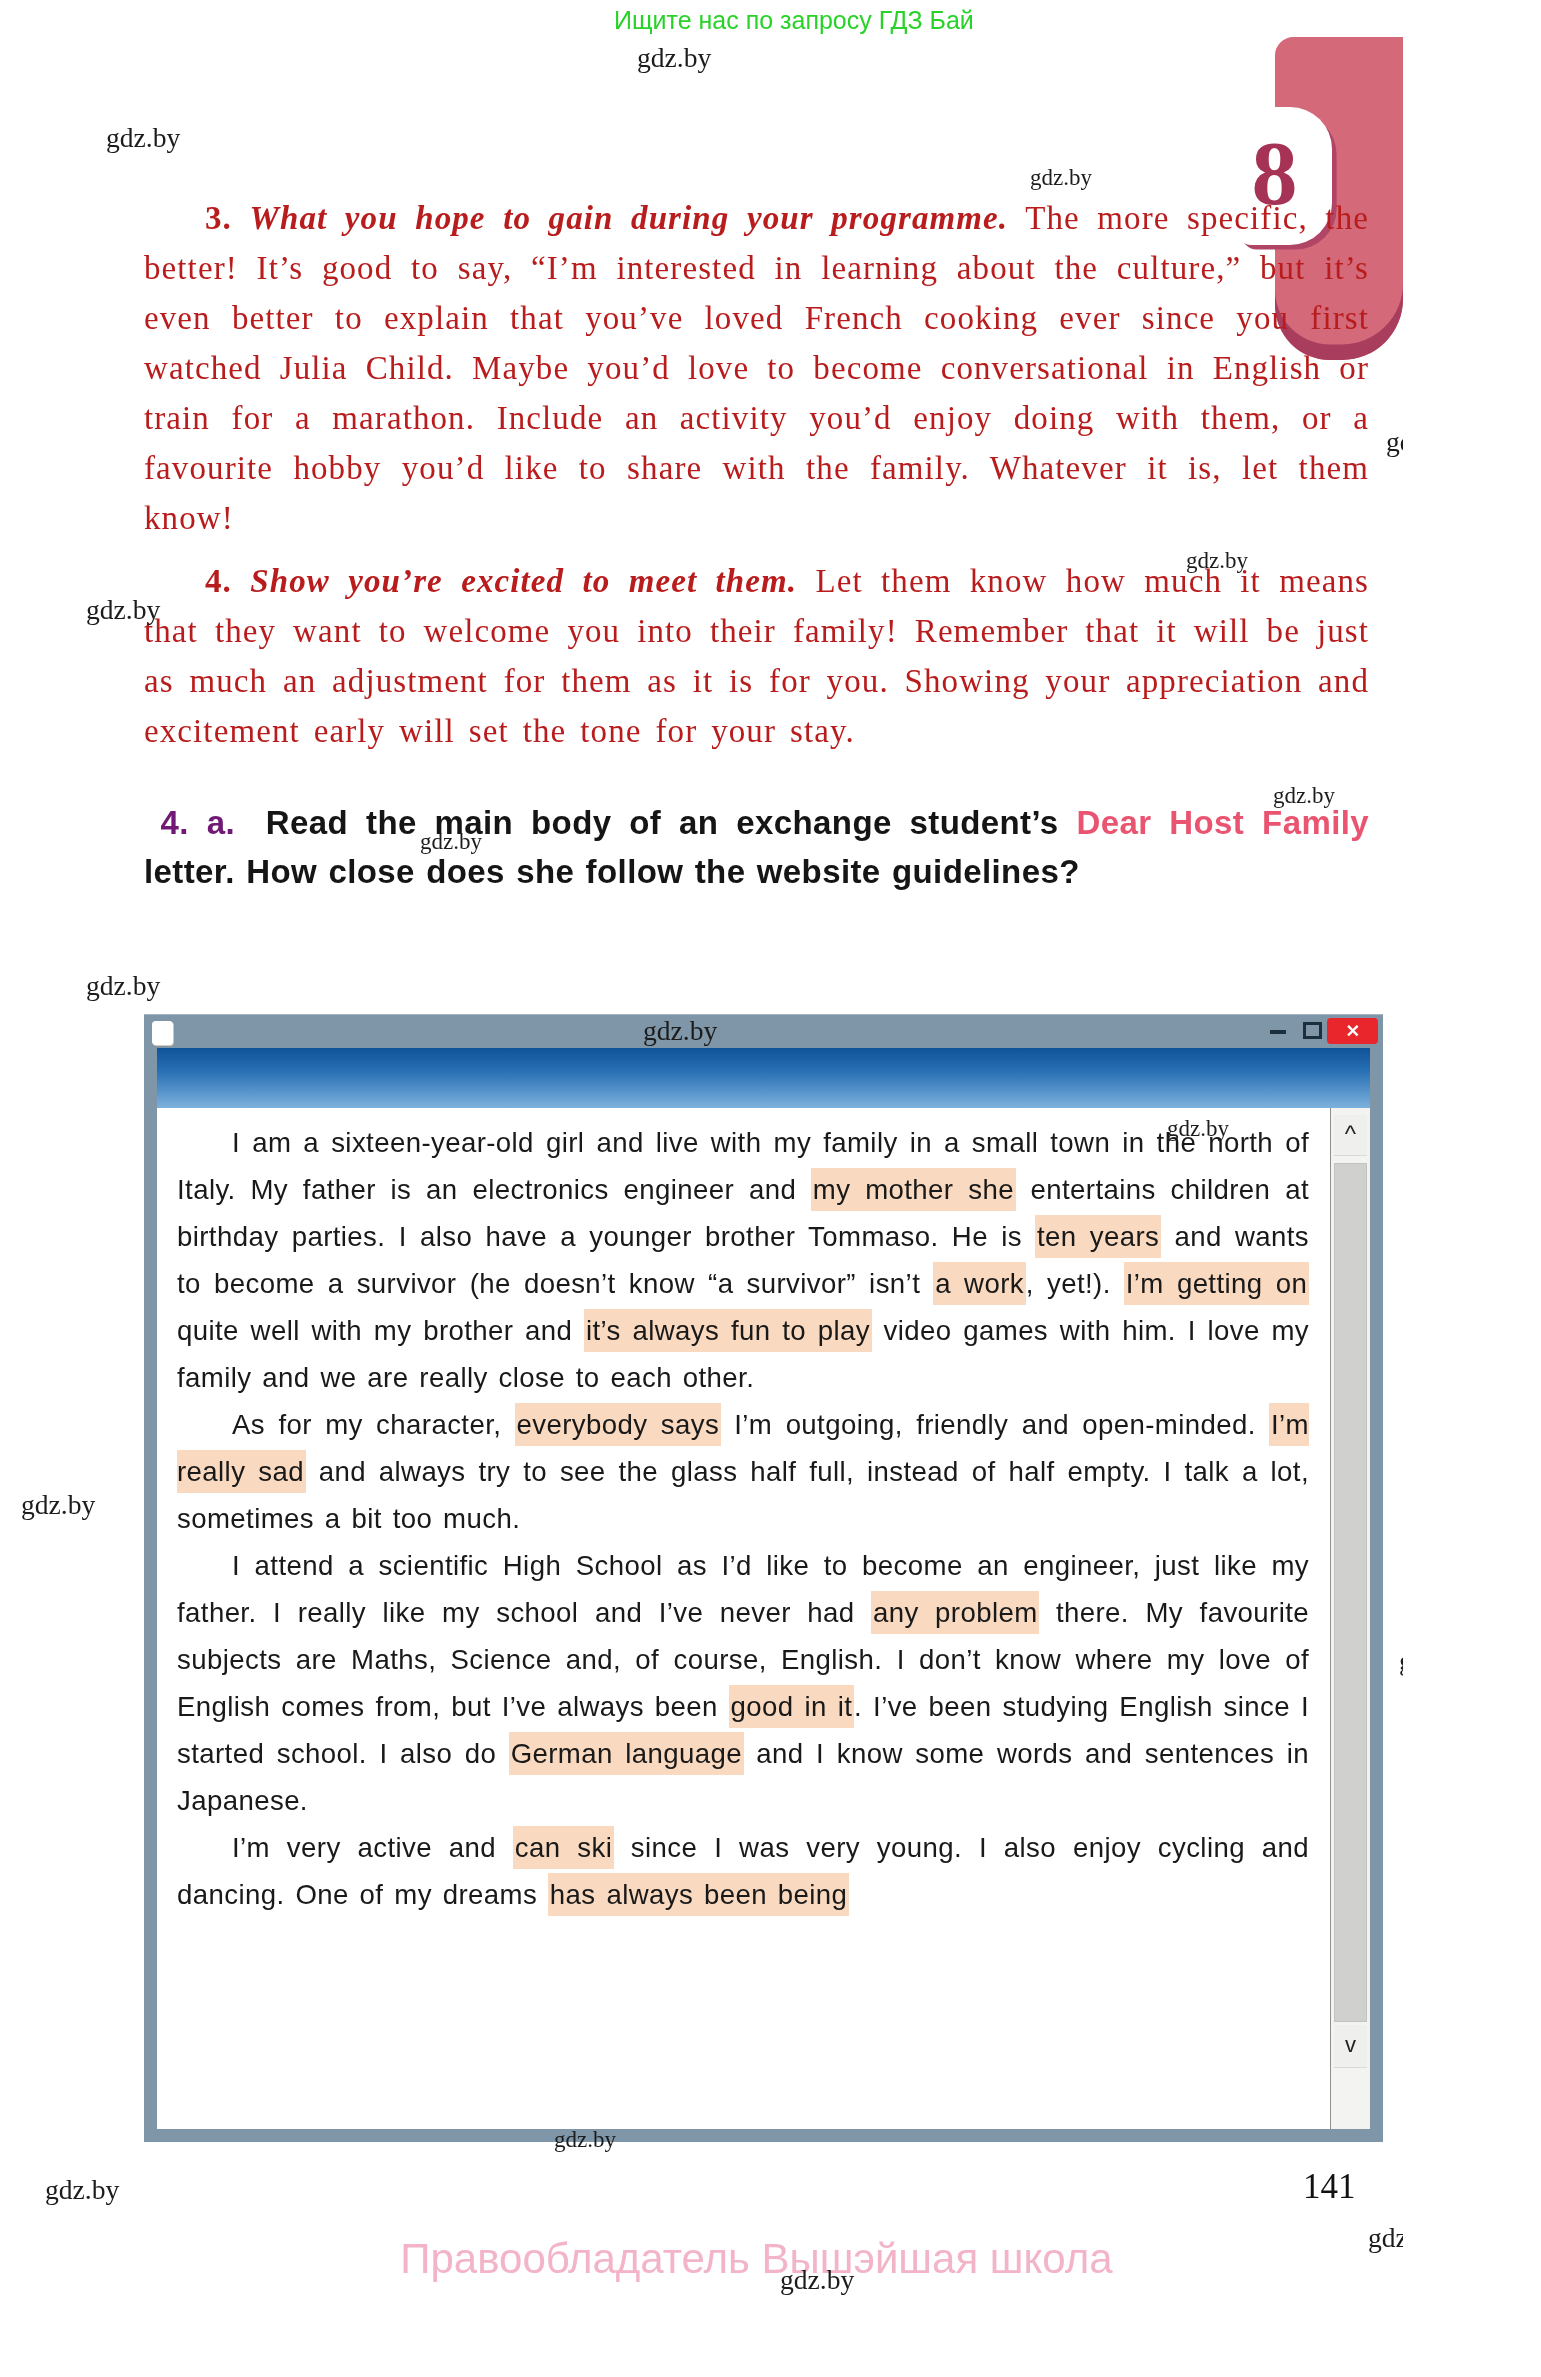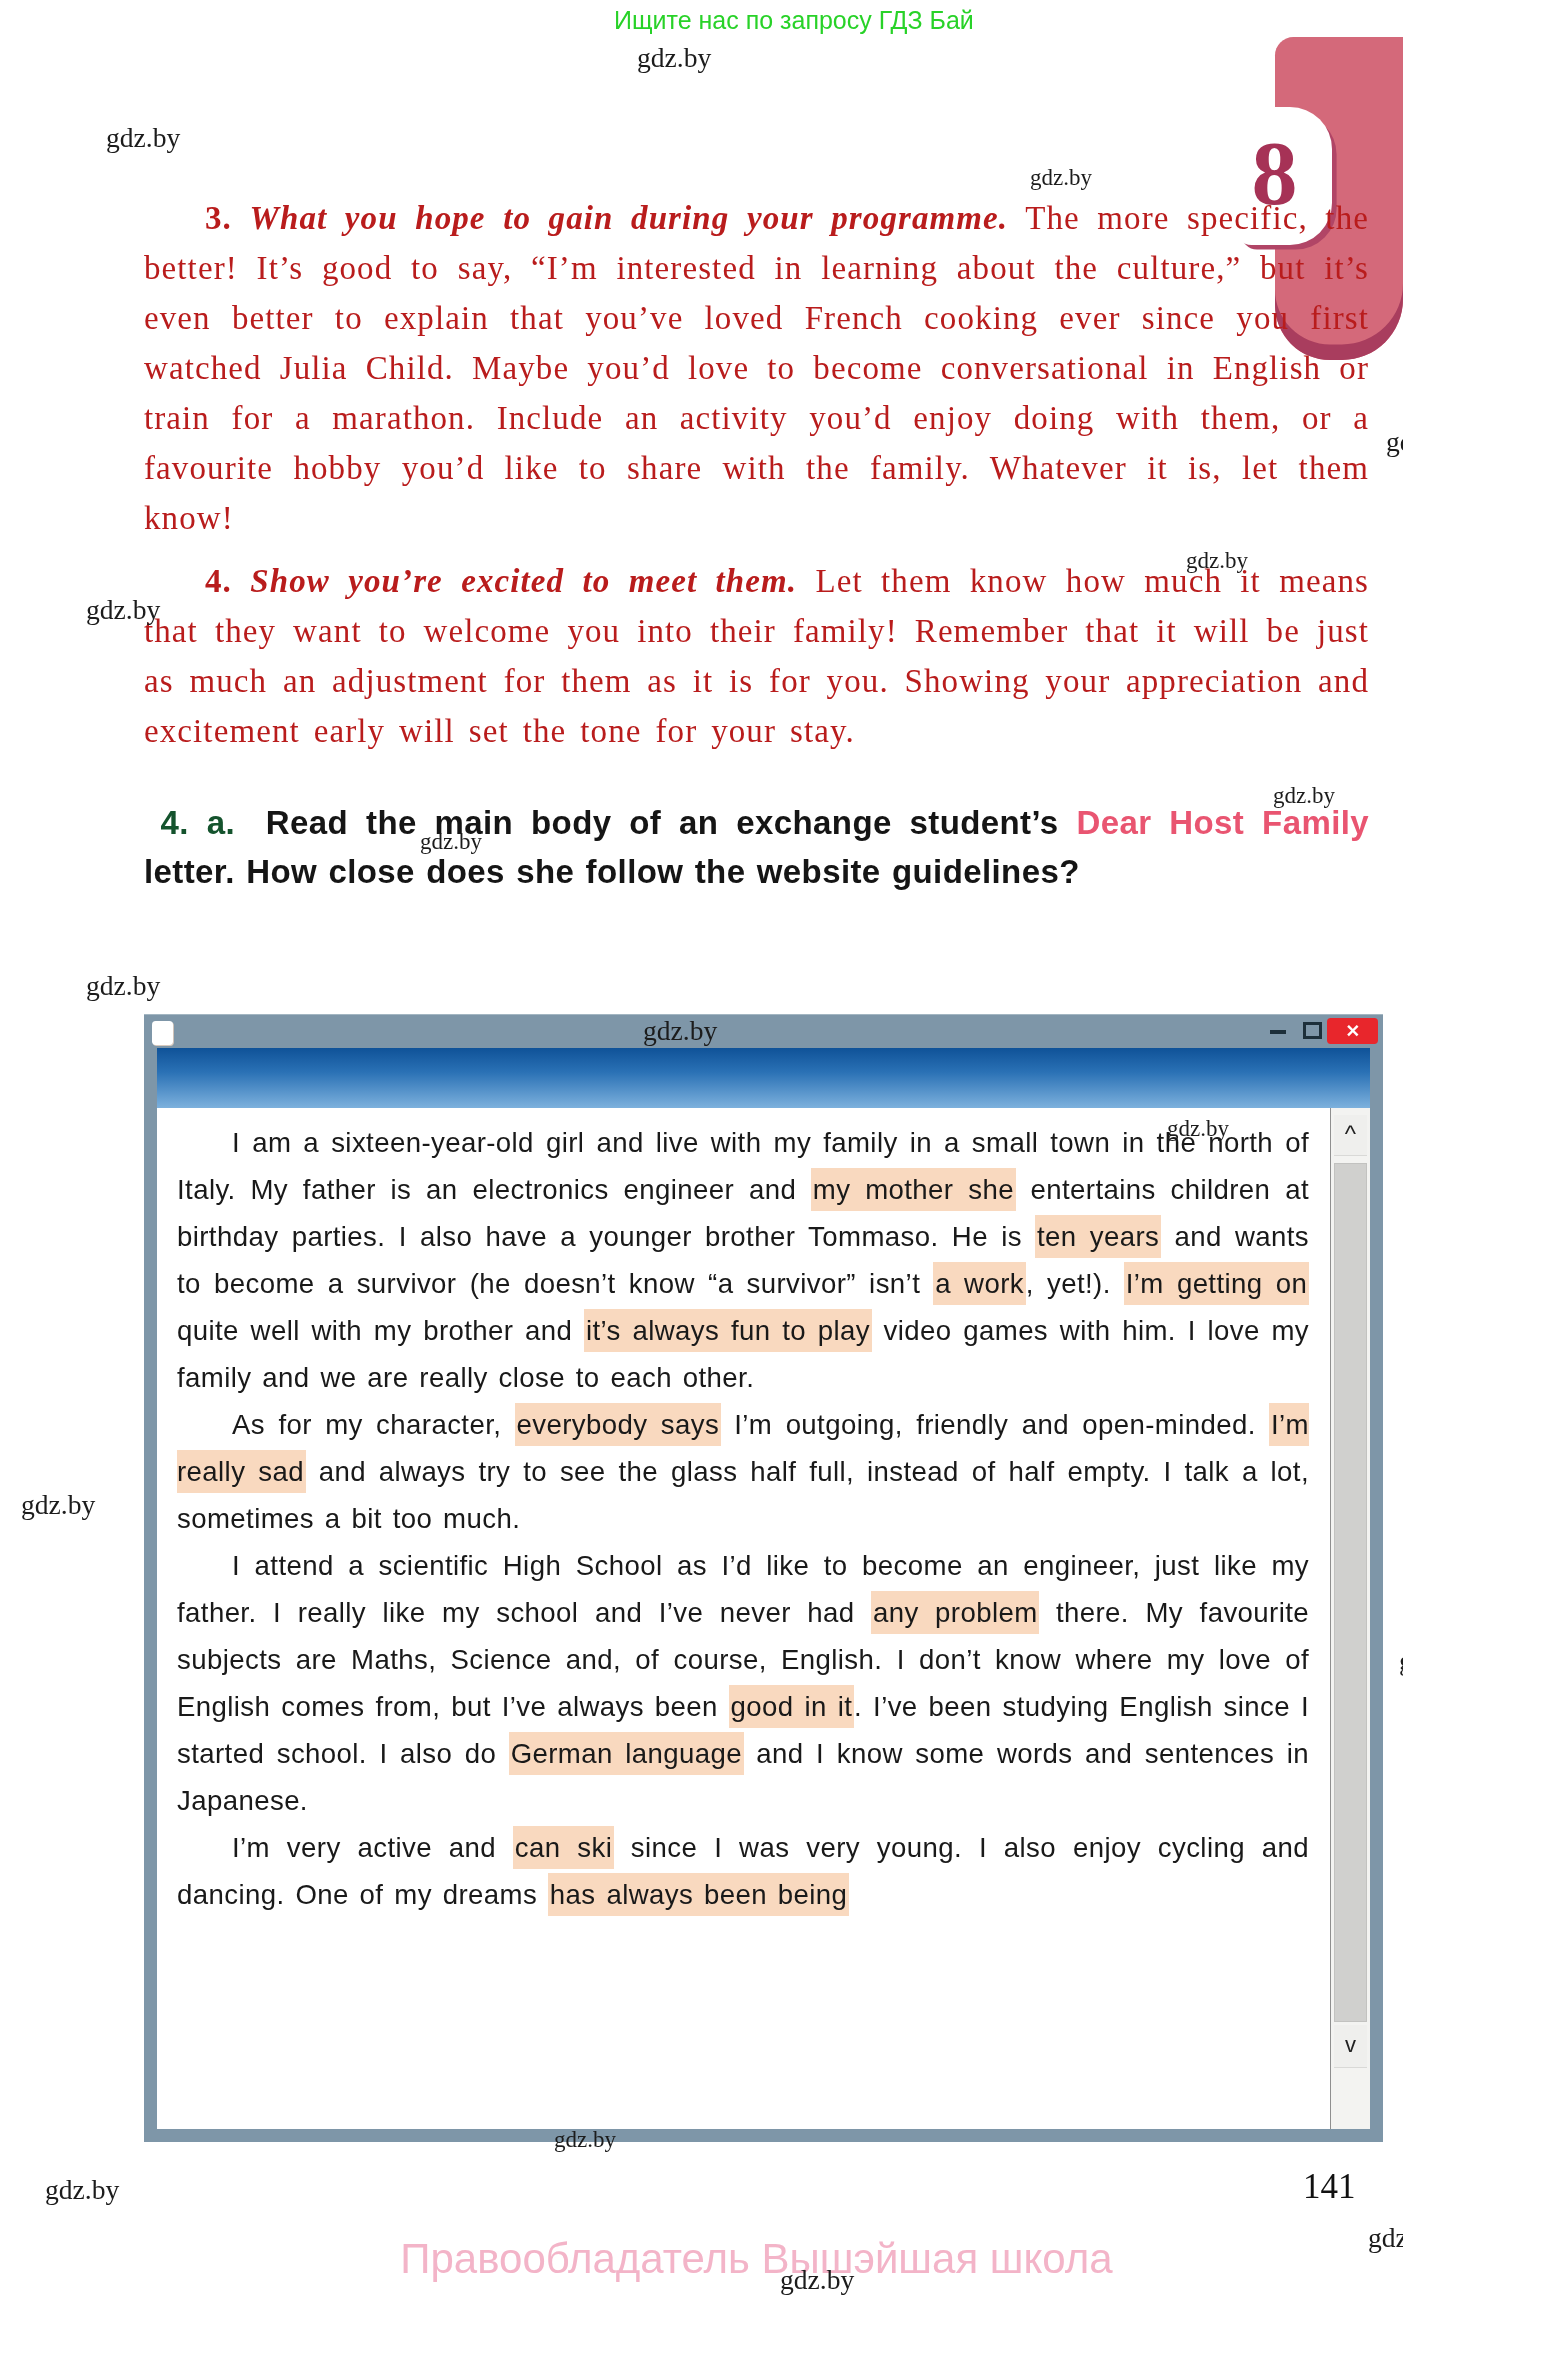--- a/index.html
+++ b/index.html
@@ -22,21 +22,21 @@
 
   
   .content{position:absolute;left:144px;top:193px;width:1225px;z-index:10;}
   .guideline{margin:0;font-family:"Liberation Serif",serif;font-size:33px;line-height:50px;color:#b91c1c;
        text-align:justify;text-indent:61px;letter-spacing:1.1px;word-spacing:4.6px;}
   .guideline + .guideline{margin-top:13px;}
   .g-num{font-weight:bold;}
   .g-title{font-weight:bold;font-style:italic;}
   .task{margin:42px 0 0 0;font-size:33px;line-height:49px;font-weight:bold;color:#151515;
        text-align:justify;letter-spacing:0.4px;word-spacing:1.8px;text-indent:16.5px;}
-  .task-num{color:#14532d;padding-right:13px;margin-top:34px;}
+  .task-num{color:#701a75;padding-right:13px;margin-top:34px;}
   .task-pink{color:#e95571;}
 
   
   .window{position:absolute;left:144px;top:1014px;width:1239px;height:1128px;background:#7e96a8;z-index:20;}
   .titlebar{position:absolute;left:0;top:0;right:0;height:34px;background:#7e96a8;border-top:1.8px solid #a3b6c2;}
   .doc-icon{position:absolute;left:8.3px;top:5.5px;width:21px;height:24px;background:#ffffff;border-radius:3.7px;
        box-shadow:0.9px 0.9px 0 #d8c9bd;}
   .btn-min{position:absolute;right:97px;top:14.7px;width:15.6px;height:4.6px;background:#1d2f3a;}
   .btn-max{position:absolute;right:61px;top:7.4px;width:13px;height:11px;background:transparent;border:3.7px solid #1d2f3a;}
   .btn-close{position:absolute;right:4.6px;top:2.8px;width:51px;height:26px;background:#e8262c;border-radius:3.7px;

